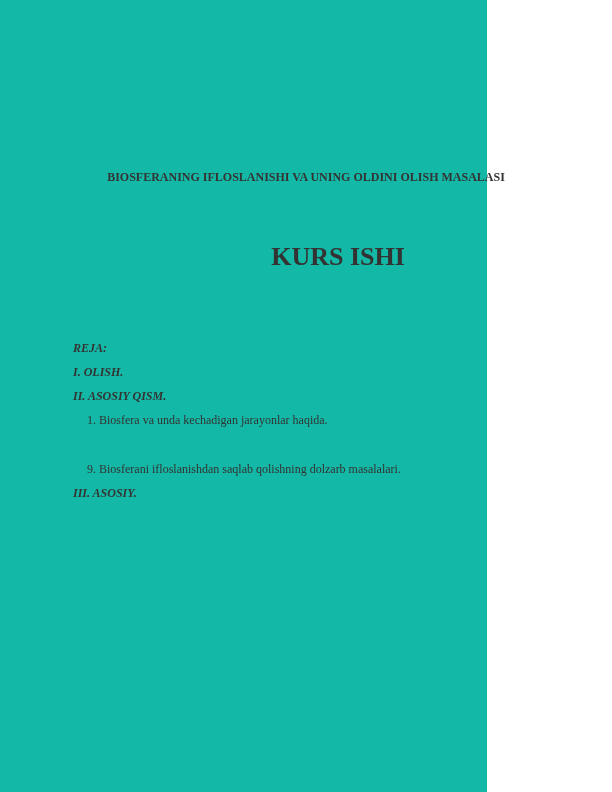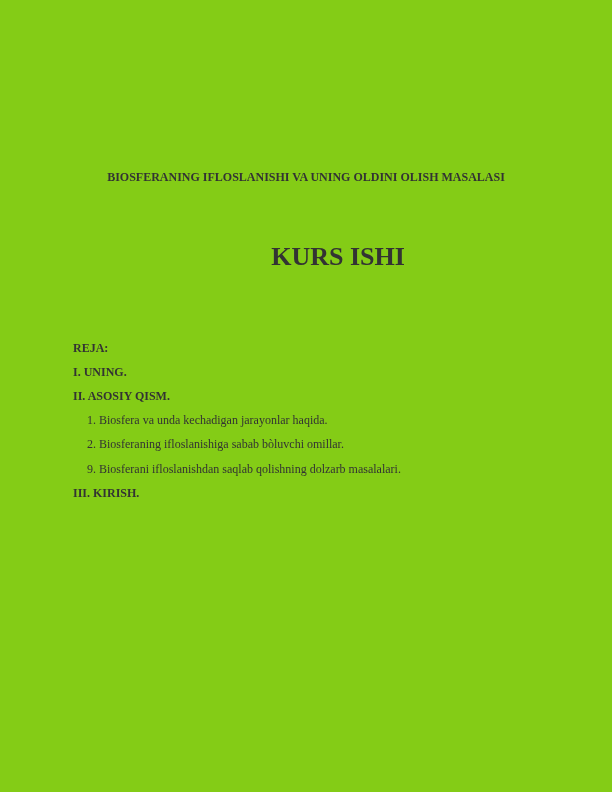--- a/index.html
+++ b/index.html
@@ -11,22 +11,22 @@
       width: 612px;
       height: 792px;
       position: relative;
       overflow: hidden;
       font-family: "Liberation Serif", "DejaVu Serif", serif;
       color: #333333;
     }
     .page {
       position: absolute;
       left: 0; top: 0;
-      width: 612px; height: 792px;
-      background: #84cc16;
+      width: 487px; height: 792px;
+      background: #14b8a6;
     }
     .topic-title {
       position: absolute;
       left: 0;
       width: 612px;
       top: 169px;
       text-align: center;
       font-weight: bold;
       font-size: 12px;
       line-height: 16px;
@@ -45,30 +45,29 @@
       white-space: nowrap;
       padding-left: 32px;
     }
     .line {
       position: absolute;
       left: 73px;
       font-size: 12px;
       line-height: 16px;
       white-space: nowrap;
     }
-    .bold { font-weight: bold; }
+    .bold { font-weight: bold; font-style: italic; }
     .indent { left: 87px; }
   </style>
 </head>
 <body>
 
 <div class="page">
   <div class="topic-title">BIOSFERANING IFLOSLANISHI VA UNING OLDINI OLISH MASALASI</div>
   <div class="doc-type">KURS ISHI</div>
 
   <div class="line bold" style="top:340px;">REJA:</div>
-  <div class="line bold" style="top:364px;">I. UNING.</div>
+  <div class="line bold" style="top:364px;">I. OLISH.</div>
   <div class="line bold" style="top:388px;text-align:center;">II. ASOSIY QISM.</div>
   <div class="line indent" style="top:412px;">1. Biosfera va unda kechadigan jarayonlar haqida.</div>
-  <div class="line indent" style="top:436px;">2. Biosferaning ifloslanishiga sabab bòluvchi omillar.</div>
   <div class="line indent" style="top:461px;">9. Biosferani ifloslanishdan saqlab qolishning dolzarb masalalari.</div>
-  <div class="line bold" style="top:485px;">III. KIRISH.</div>
+  <div class="line bold" style="top:485px;">III. ASOSIY.</div>
 </div>
 
 </body></html>

